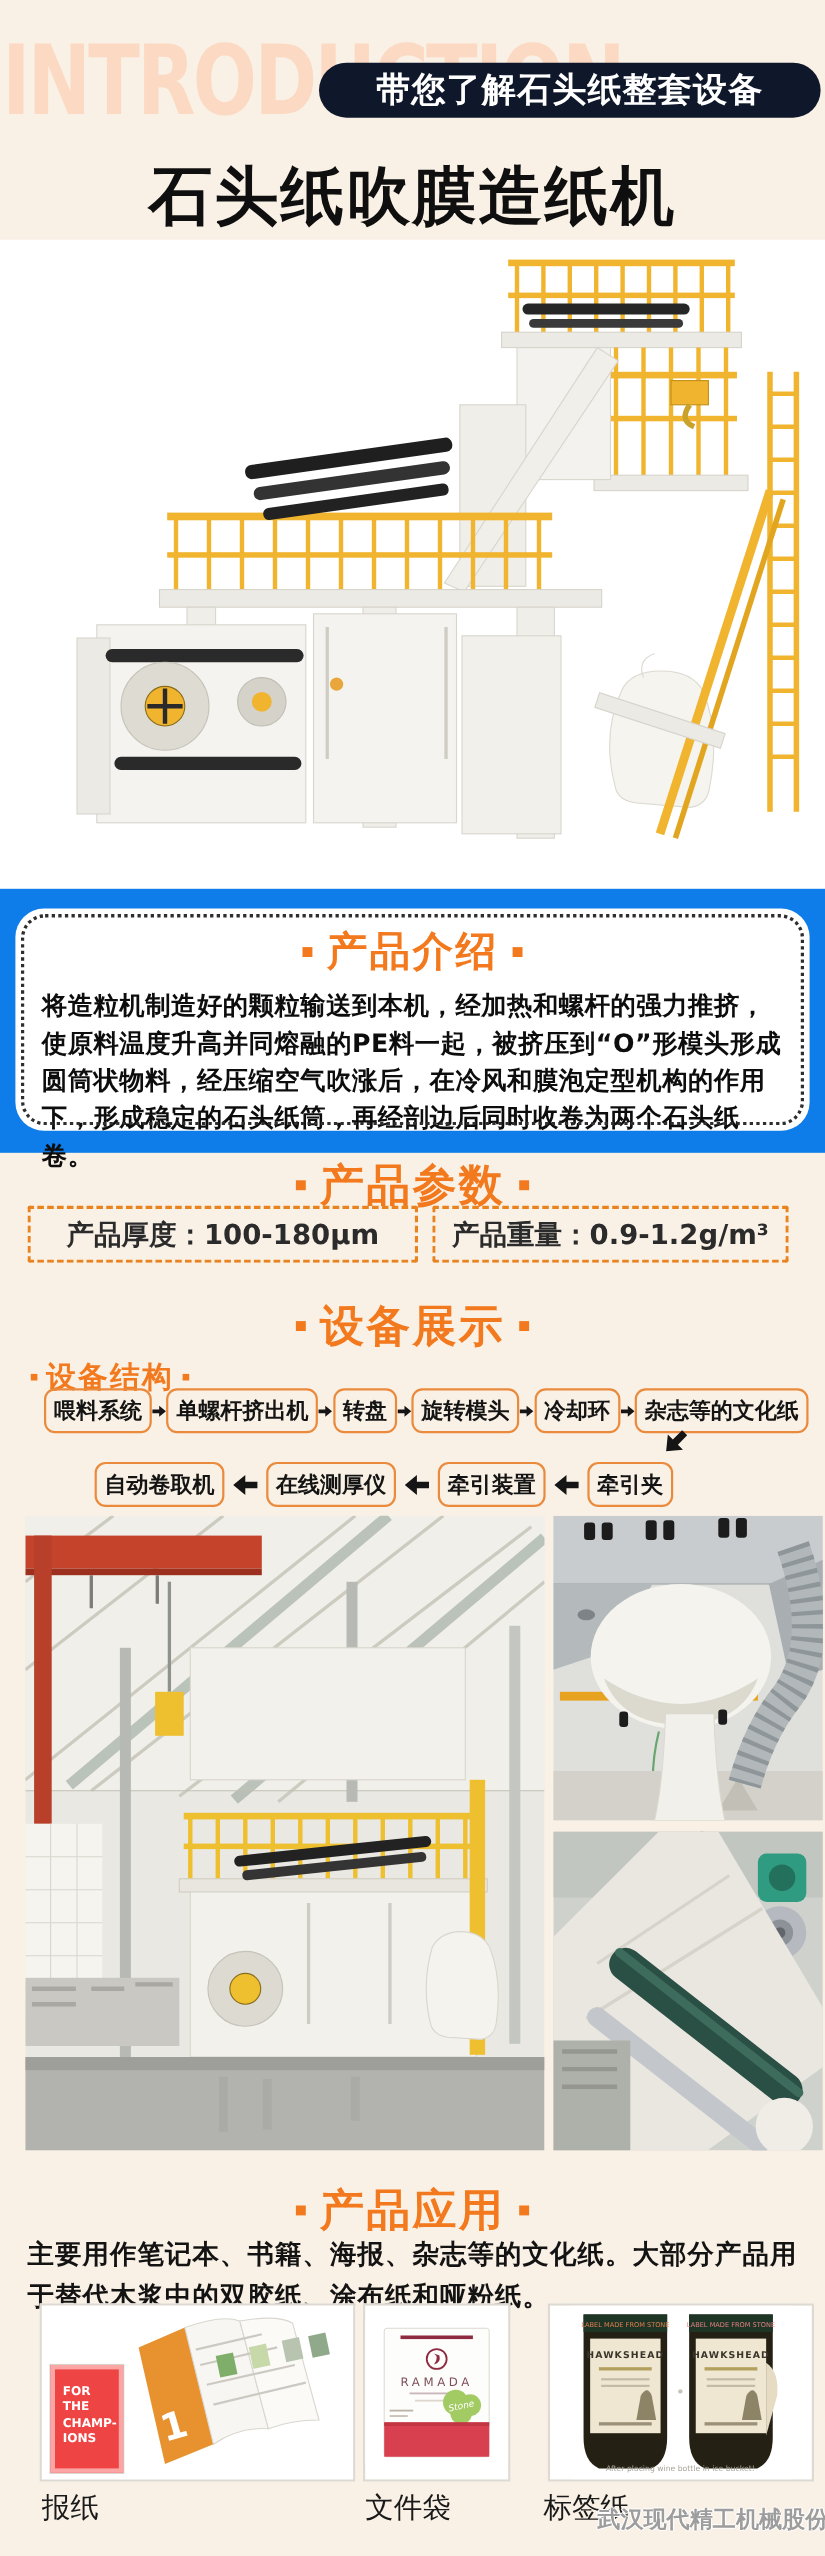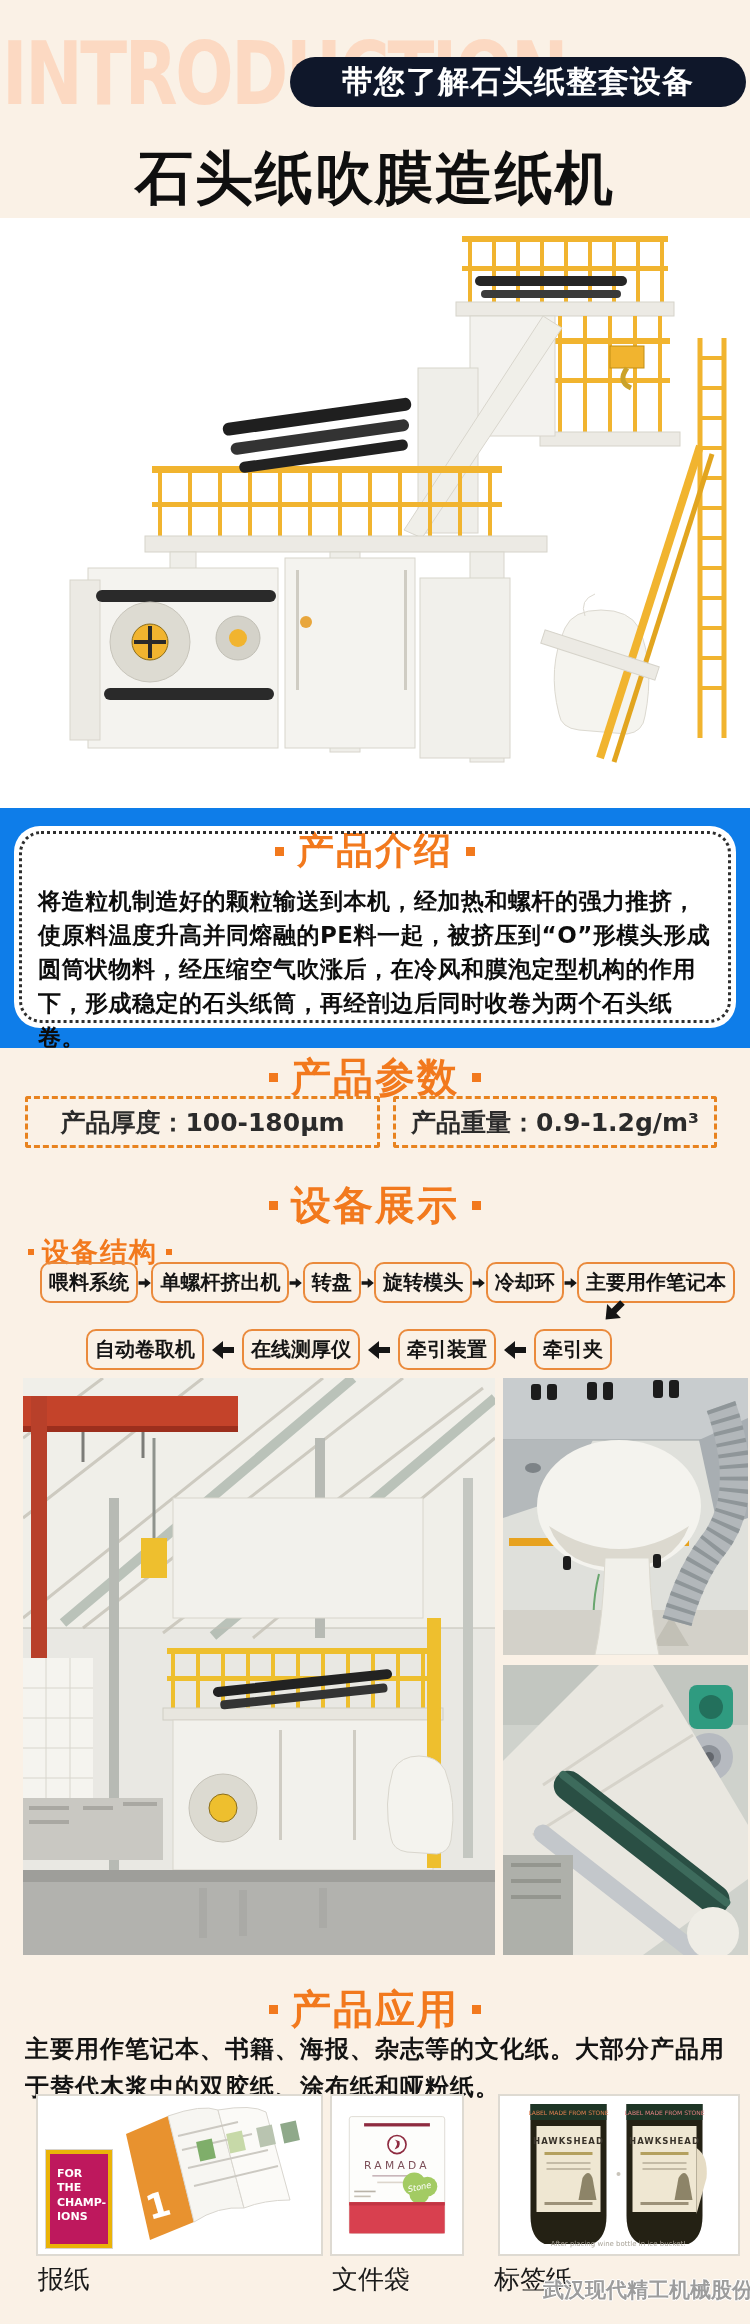--- a/index.html
+++ b/index.html
@@ -22,21 +22,21 @@
 
   
   .blue{position:absolute;left:0;top:808px;width:750px;height:240px;background:#0e7de9;}
   .intro-card{position:absolute;left:14px;right:14px;top:18px;height:202px;background:#fff;
               border-radius:26px;}
   .intro-card::after{content:"";position:absolute;inset:5px;border:3px dotted #2e2e2e;
                      border-radius:22px;pointer-events:none;}
   .h-orange{display:flex;justify-content:center;align-items:center;color:#f2791d;
             font-weight:900;letter-spacing:2px;}
   .h-orange i{display:block;width:9px;height:9px;background:#f2791d;margin:0 13px;}
-  .intro-head{font-size:37px;text-align:center;}
+  .intro-head{margin-top:14px;font-size:37px;text-align:center;}
   .intro-body{margin:8px 24px 0;font-size:23px;font-weight:700;line-height:34px;
               letter-spacing:.5px;color:#0d0d0d;}
 
   
   .params-head{position:absolute;left:0;top:1050px;width:100%;font-size:40px;}
   .param-box{position:absolute;top:1096px;height:52px;border:3px dashed #e8831f;border-radius:3px;
              display:flex;align-items:center;justify-content:center;font-size:25px;font-weight:600;
              color:#2b2b2b;box-sizing:border-box;}
   .param-thickness{left:25px;width:355px;}
   .param-weight{left:393px;width:324px;}
@@ -62,22 +62,22 @@
 
   
   .app-head{position:absolute;left:0;top:1982px;width:100%;font-size:40px;}
   .app-body{position:absolute;left:25px;right:25px;top:2030px;margin:0;font-size:24px;
             font-weight:600;line-height:38px;letter-spacing:1px;color:#131313;}
   .appcard{position:absolute;top:2094px;height:162px;background:#fff;border:2px solid #dedad2;
            box-sizing:border-box;}
   .appcard1{left:36px;width:287px;}
   .appcard2{left:330px;width:134px;}
   .appcard3{left:498px;width:242px;}
-  .booklet{position:absolute;left:8px;top:54px;width:66px;height:98px;background:#be185d;
-           border:4px solid #eab308;box-shadow:0 0 0 1px #d8d4cc;color:#fff;font-size:11px;
+  .booklet{position:absolute;left:8px;top:54px;width:66px;height:98px;background:#ef4444;
+           border:4px solid #fca5a5;box-shadow:0 0 0 1px #d8d4cc;color:#fff;font-size:11px;
            font-weight:800;line-height:1.3;padding:13px 4px 0 7px;box-sizing:border-box;}
   .caption{position:absolute;top:2262px;font-size:26px;font-weight:500;color:#1a1a1a;}
   .cap1{left:38px;} .cap2{left:332px;} .cap3{left:494px;}
   .watermark{position:absolute;left:543px;top:2276px;font-size:21px;font-weight:700;
              color:#9d9d9d;white-space:nowrap;
              text-shadow:-1px 0 #fff,1px 0 #fff,0 -1px #fff,0 1px #fff;}
 </style>
 </head>
 <body>
 
@@ -195,21 +195,21 @@
         <path d="M1 7 h11 V1 l11 9 -11 9 v-6 H1 Z" fill="#151515"></path>
       </svg>
     <span class="flow-box">旋转模头</span>
     <svg class="fa" width="24" height="20" viewBox="0 0 24 20">
         <path d="M1 7 h11 V1 l11 9 -11 9 v-6 H1 Z" fill="#151515"></path>
       </svg>
     <span class="flow-box">冷却环</span>
     <svg class="fa" width="24" height="20" viewBox="0 0 24 20">
         <path d="M1 7 h11 V1 l11 9 -11 9 v-6 H1 Z" fill="#151515"></path>
       </svg>
-    <span class="flow-box">主要用作笔记本</span>
+    <span class="flow-box">杂志等的文化纸</span>
   </div>
 
   <div class="corner">
     <svg class="fa" width="26" height="22" viewBox="0 0 24 20">
         <path d="M1 7 h11 V1 l11 9 -11 9 v-6 H1 Z" fill="#151515"></path>
       </svg>
   </div>
 
   <div class="flow2">
     <span class="flow-box">自动卷取机</span>

